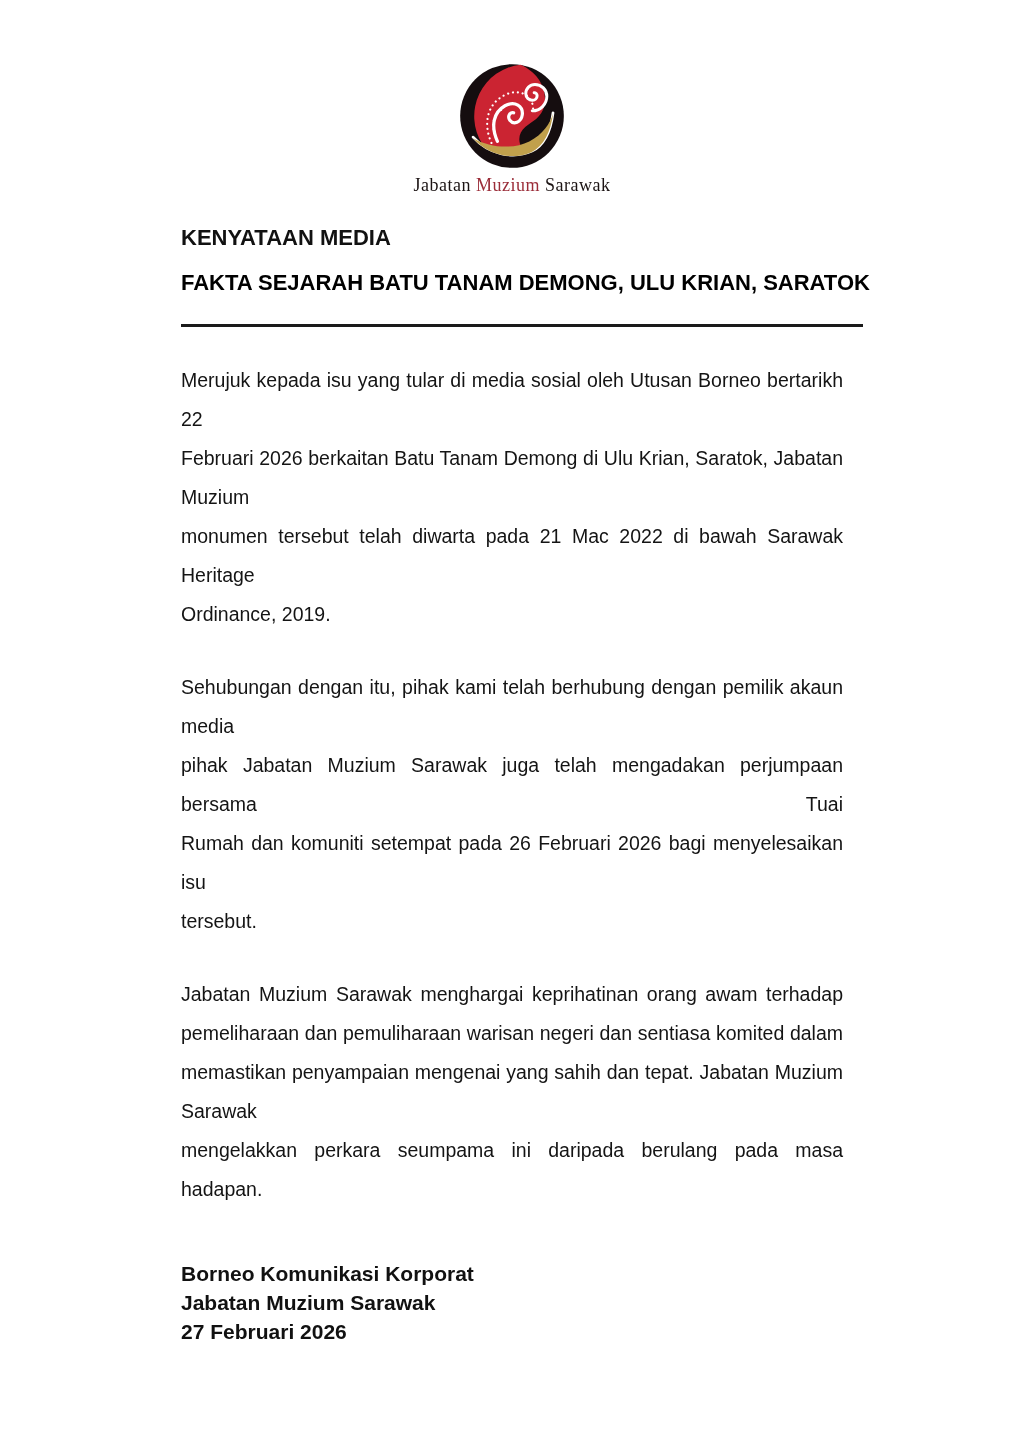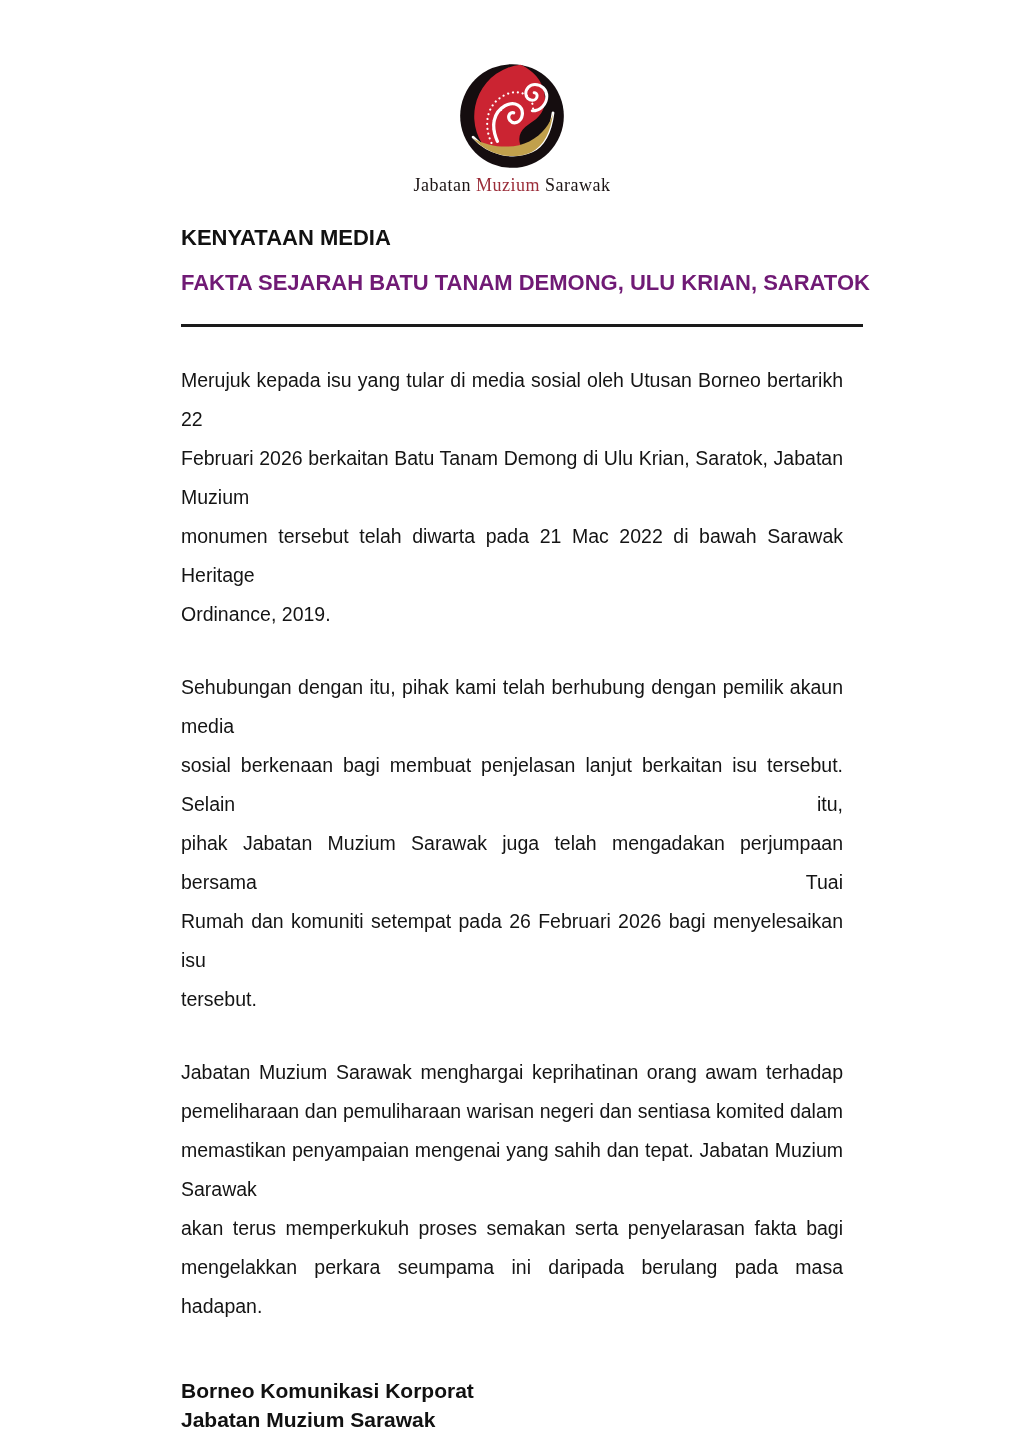--- a/index.html
+++ b/index.html
@@ -30,21 +30,21 @@
     text-align:left;
     font-size:22px;
     font-weight:bold;
     color:#111;
   }
   .doc-subtitle{
     margin-top:19px;
     text-align:center;
     font-size:22px;
     font-weight:bold;
-    color:#701a75;
+    color:#000000;
     white-space:nowrap;
   }
   .title-rule{
     border:none;
     border-top:3px solid #1a1a1a;
     margin:28px -20px 0 0;
   }
   .para{
     margin:34px 0 0 0;
     font-size:19.5px;
@@ -92,31 +92,29 @@
 
   <p class="para">
     <span class="para-line" style="display:block">Merujuk kepada isu yang tular di media sosial oleh Utusan Borneo bertarikh 22</span>
     <span class="para-line" style="display:block">Februari 2026 berkaitan Batu Tanam Demong di Ulu Krian, Saratok, Jabatan Muzium</span>
     <span class="para-line" style="display:block">monumen tersebut telah diwarta pada 21 Mac 2022 di bawah Sarawak Heritage</span>
     <span class="para-line last" style="display:block">Ordinance, 2019.</span>
   </p>
 
   <p class="para">
     <span class="para-line" style="display:block">Sehubungan dengan itu, pihak kami telah berhubung dengan pemilik akaun media</span>
-    <span class="para-line" style="display:block">sosial berkenaan bagi membuat penjelasan lanjut berkaitan isu tersebut. Selain itu,</span>
     <span class="para-line" style="display:block">pihak Jabatan Muzium Sarawak juga telah mengadakan perjumpaan bersama Tuai</span>
     <span class="para-line" style="display:block">Rumah dan komuniti setempat pada 26 Februari 2026 bagi menyelesaikan isu</span>
     <span class="para-line last" style="display:block">tersebut.</span>
   </p>
 
   <p class="para">
     <span class="para-line" style="display:block">Jabatan Muzium Sarawak menghargai keprihatinan orang awam terhadap</span>
     <span class="para-line" style="display:block">pemeliharaan dan pemuliharaan warisan negeri dan sentiasa komited dalam</span>
     <span class="para-line" style="display:block">memastikan penyampaian mengenai yang sahih dan tepat. Jabatan Muzium Sarawak</span>
-    <span class="para-line" style="display:block">akan terus memperkukuh proses semakan serta penyelarasan fakta bagi</span>
     <span class="para-line last" style="display:block">mengelakkan perkara seumpama ini daripada berulang pada masa hadapan.</span>
   </p>
 
   <div class="signature">
     <div>Borneo Komunikasi Korporat</div>
     <div>Jabatan Muzium Sarawak</div>
     <div>27 Februari 2026</div>
   </div>
 
 </div>

